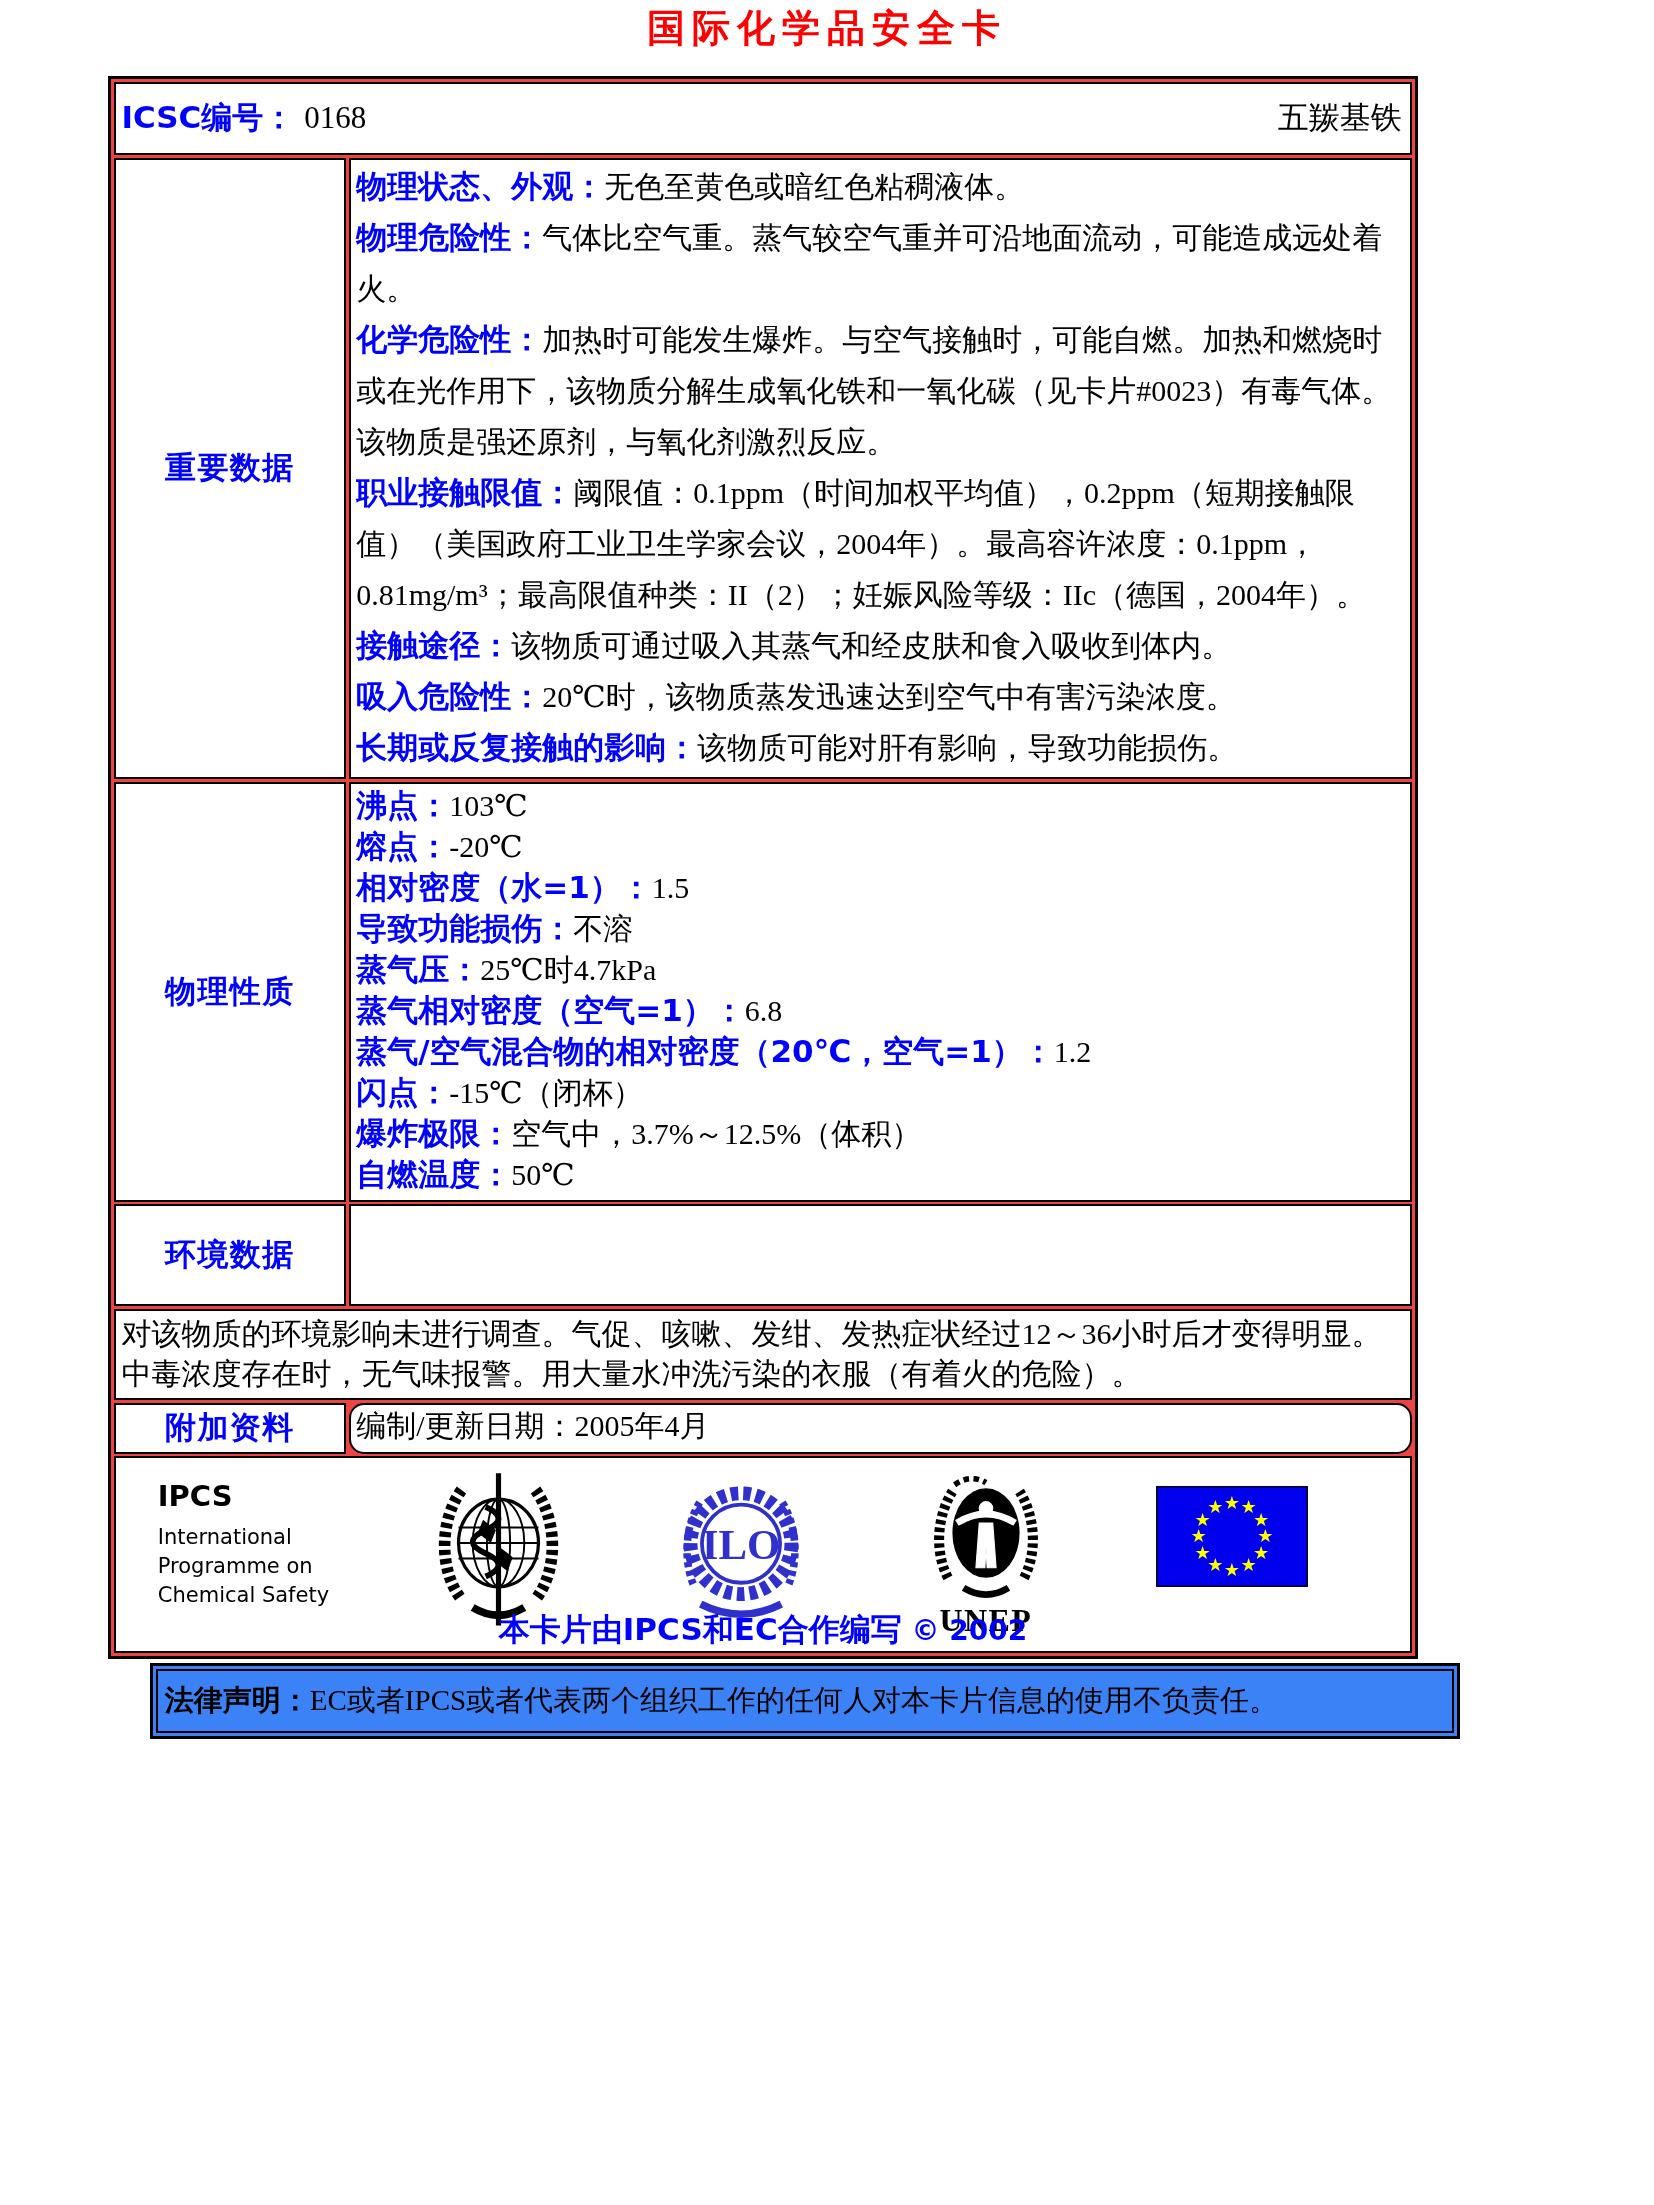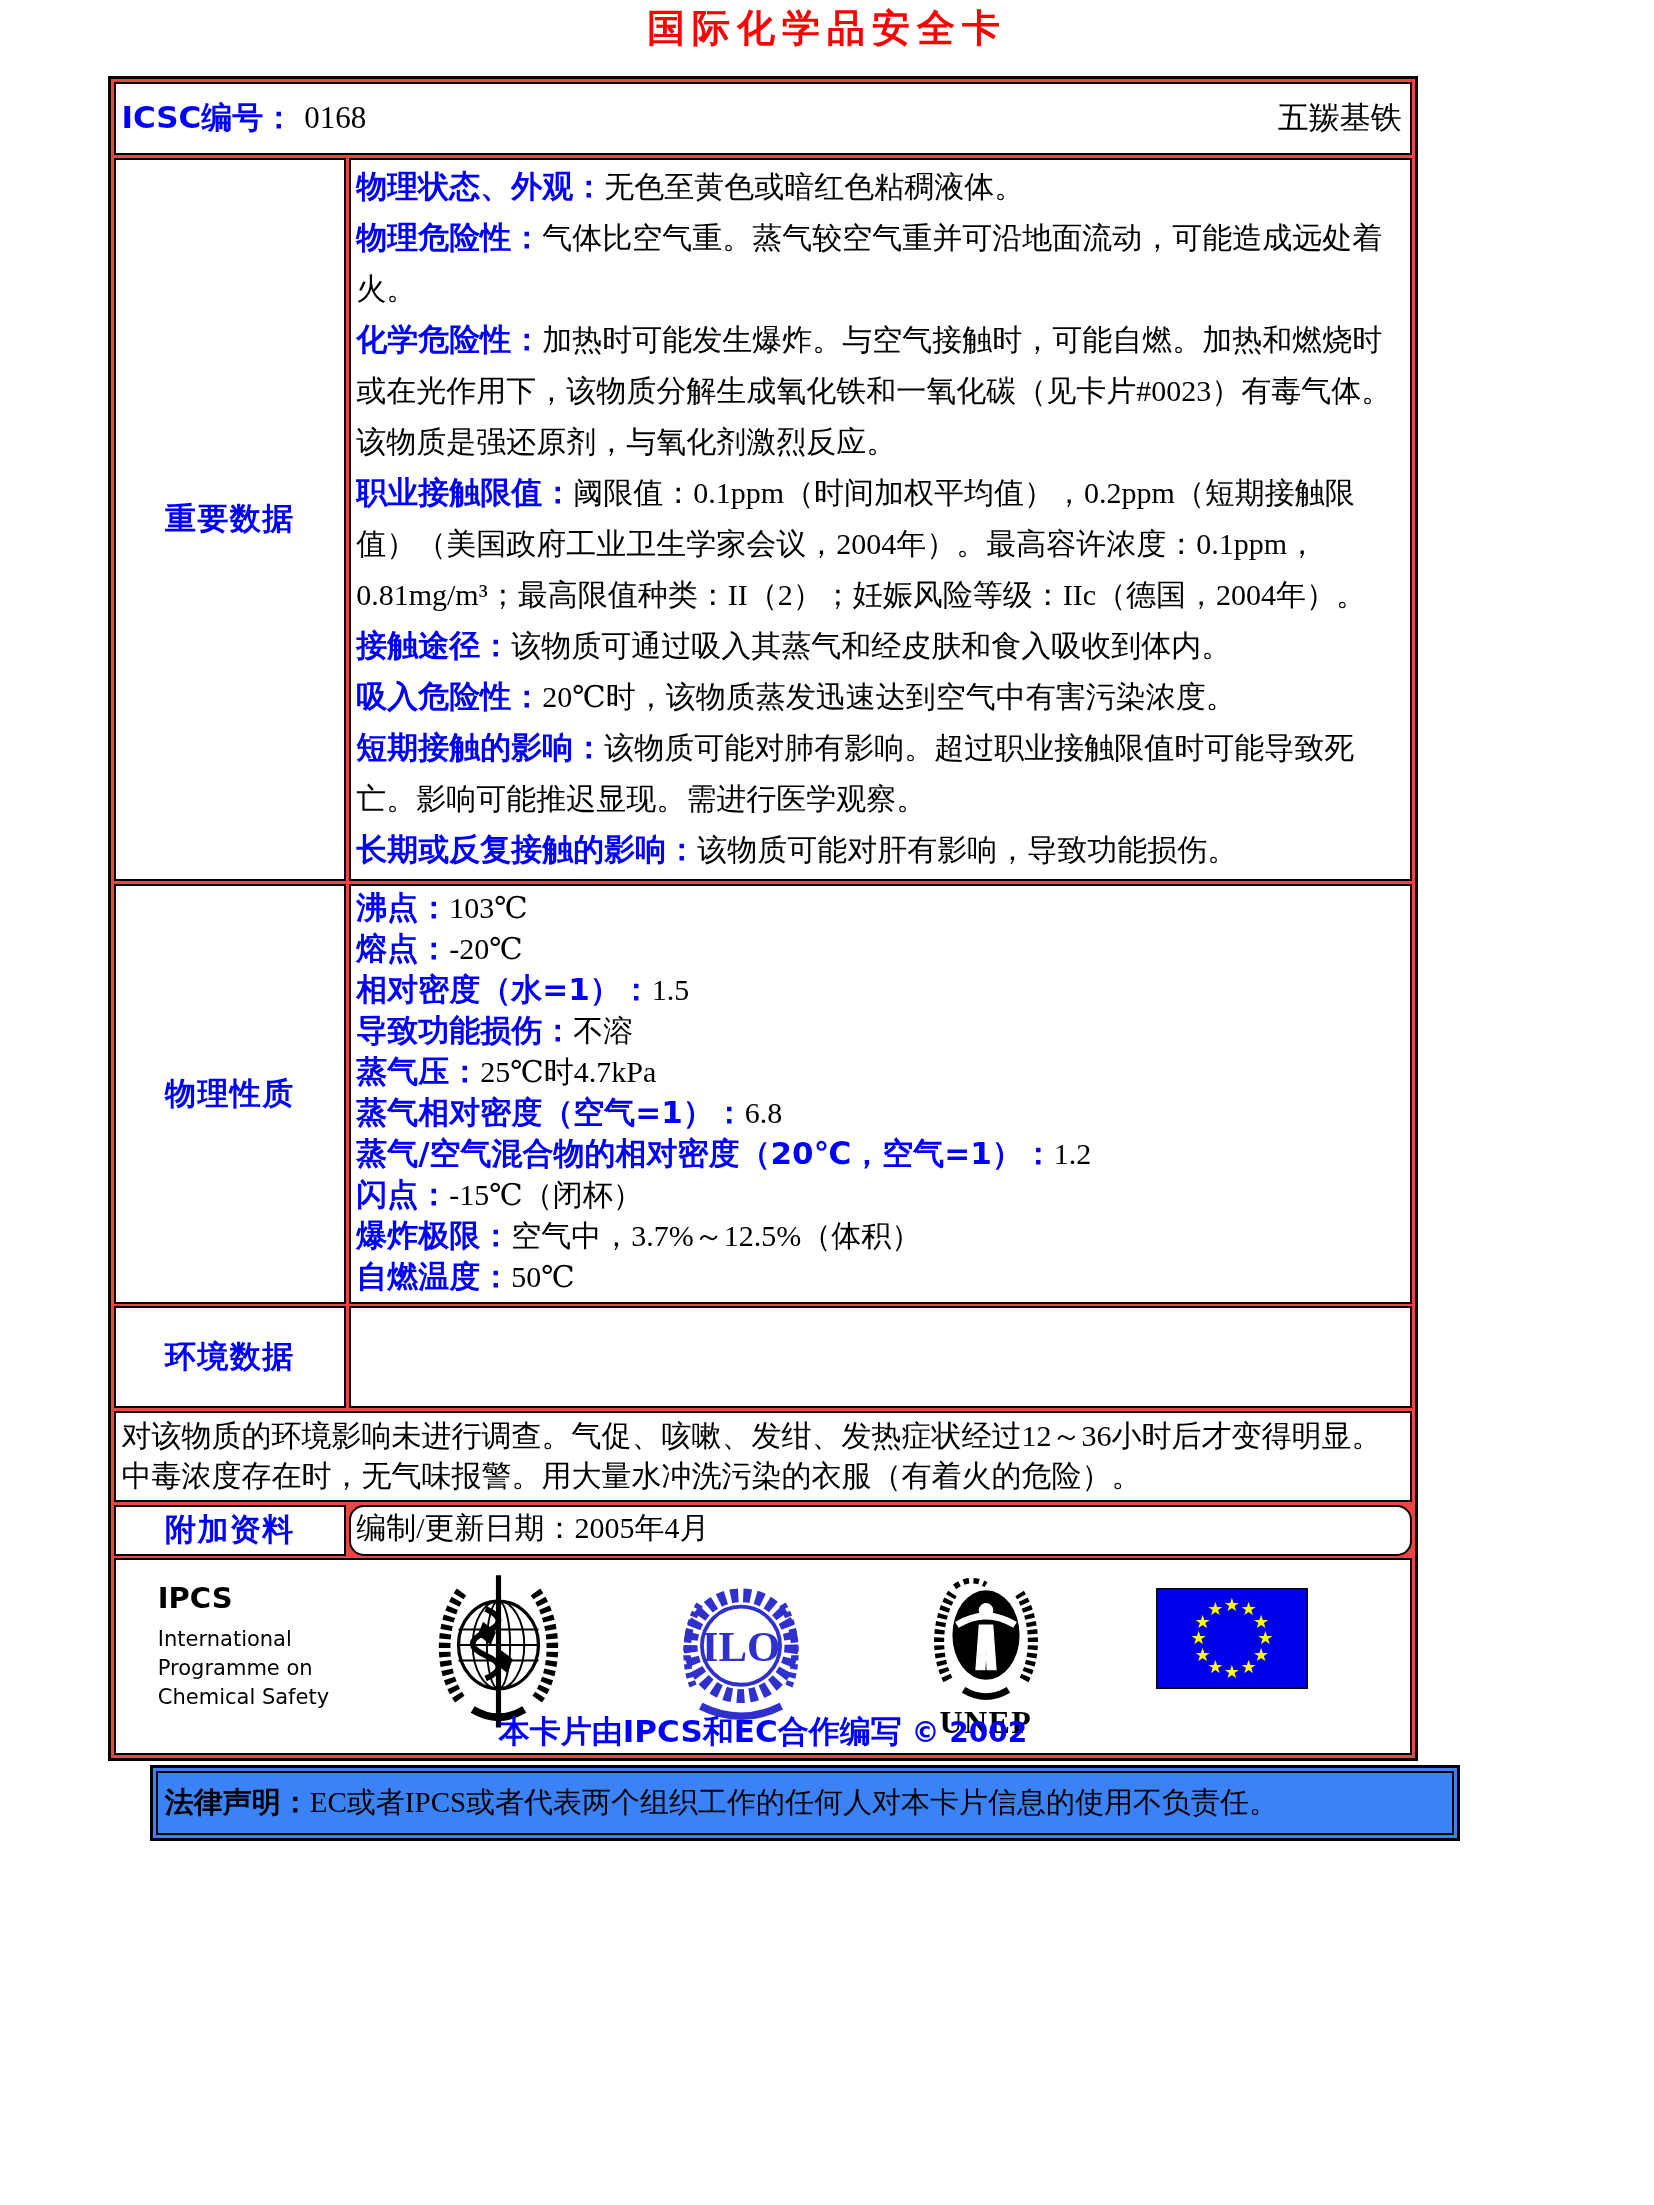--- a/index.html
+++ b/index.html
@@ -154,21 +154,20 @@
 
   <div class="row">
     <div class="cell label-cell">重要数据</div>
     <div class="cell content-cell important">
       <div class="item"><span class="blab">物理状态、外观：</span><span class="btxt">无色至黄色或暗红色粘稠液体。</span></div>
       <div class="item"><span class="blab">物理危险性：</span><span class="btxt">气体比空气重。蒸气较空气重并可沿地面流动，可能造成远处着火。</span></div>
       <div class="item"><span class="blab">化学危险性：</span><span class="btxt">加热时可能发生爆炸。与空气接触时，可能自燃。加热和燃烧时或在光作用下，该物质分解生成氧化铁和一氧化碳（见卡片#0023）有毒气体。该物质是强还原剂，与氧化剂激烈反应。</span></div>
       <div class="item"><span class="blab">职业接触限值：</span><span class="btxt">阈限值：0.1ppm（时间加权平均值），0.2ppm（短期接触限值）（美国政府工业卫生学家会议，2004年）。最高容许浓度：0.1ppm，0.81mg/m³；最高限值种类：II（2）；妊娠风险等级：IIc（德国，2004年）。</span></div>
       <div class="item"><span class="blab">接触途径：</span><span class="btxt">该物质可通过吸入其蒸气和经皮肤和食入吸收到体内。</span></div>
       <div class="item"><span class="blab">吸入危险性：</span><span class="btxt">20℃时，该物质蒸发迅速达到空气中有害污染浓度。</span></div>
-      <div class="item"><span class="blab">短期接触的影响：</span><span class="btxt">该物质可能对肺有影响。超过职业接触限值时可能导致死亡。影响可能推迟显现。需进行医学观察。</span></div>
       <div class="item"><span class="blab">长期或反复接触的影响：</span><span class="btxt">该物质可能对肝有影响，导致功能损伤。</span></div>
     </div>
   </div>
 
   <div class="row">
     <div class="cell label-cell">物理性质</div>
     <div class="cell content-cell physical">
       <div class="item"><span class="blab">沸点：</span><span class="btxt">103℃</span></div>
       <div class="item"><span class="blab">熔点：</span><span class="btxt">-20℃</span></div>
       <div class="item"><span class="blab">相对密度（水=1）：</span><span class="btxt">1.5</span></div>

